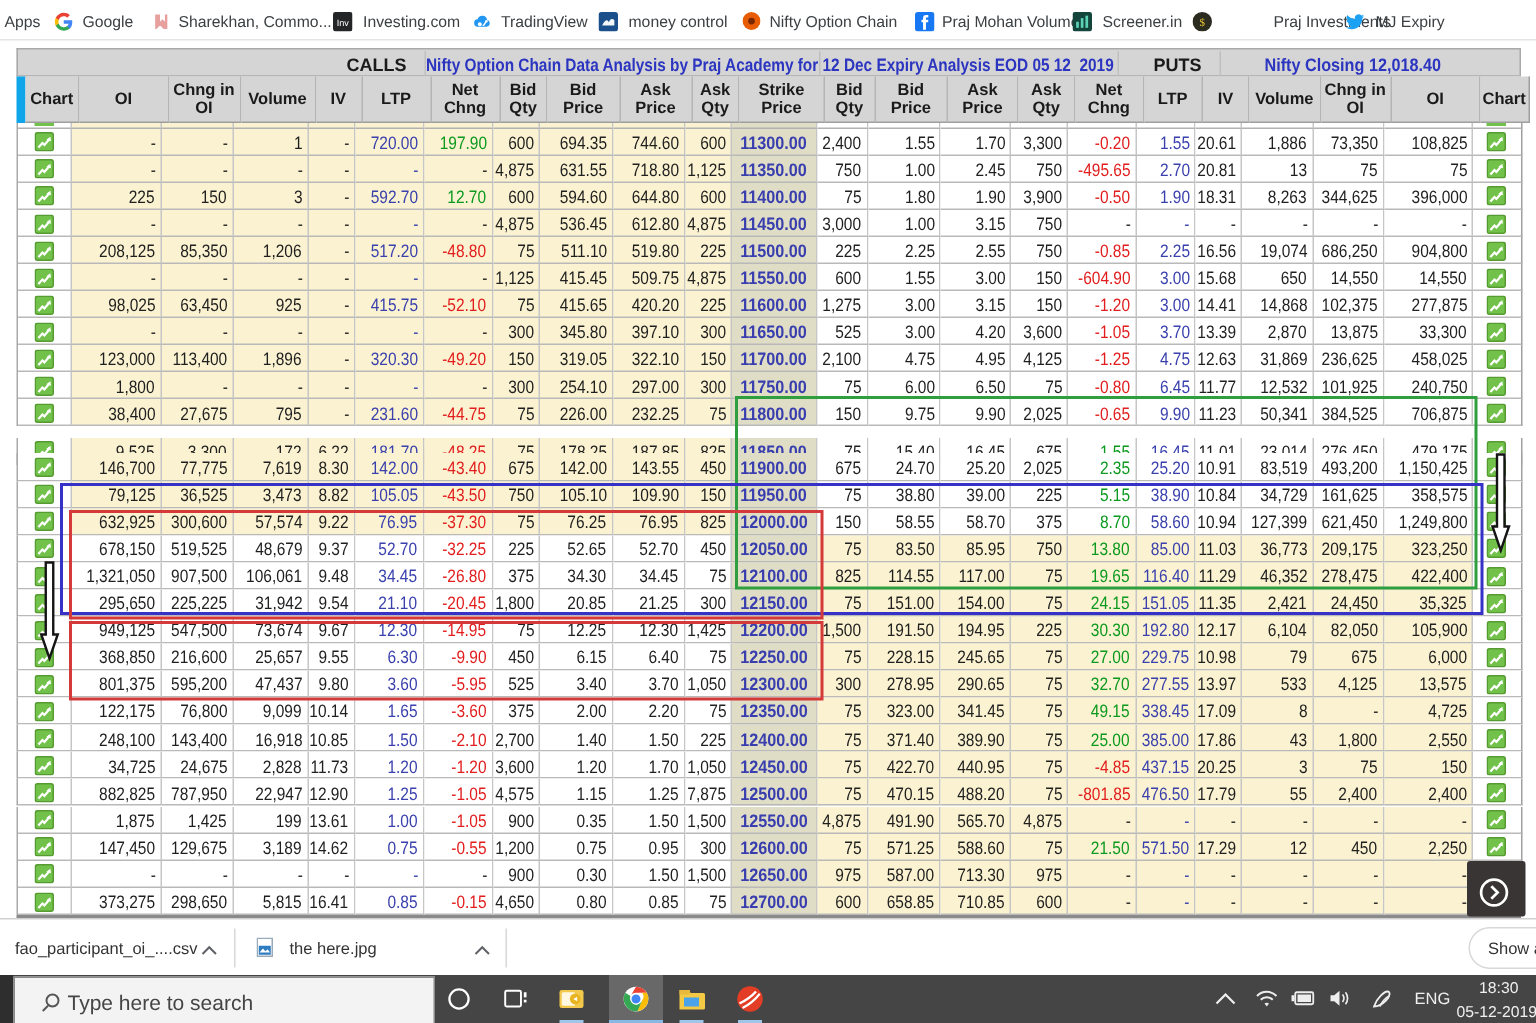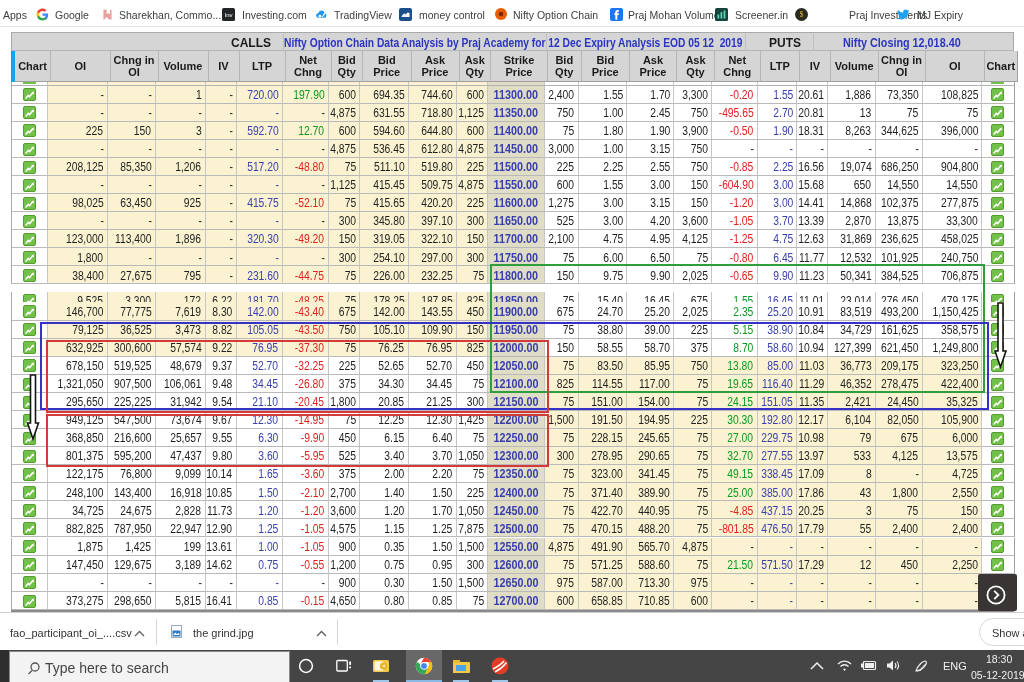--- a/index.html
+++ b/index.html
@@ -32,21 +32,21 @@
 .c19{width:47.5px}
 .c20{width:47px}
 .c21{width:59.5px}
 .c22{width:32.5px}
 
 #tbl i{flex:0 0 auto}
 #tbl{position:absolute;left:11px;top:31.5px;width:1004px}
 .band{position:absolute;left:0;top:0;width:1003px;height:19.5px;background:#d5d5d5;border:1px solid #a9a9a9;border-bottom:1px solid #b5b5b5}
 .band b{position:absolute;top:3px;font-size:12px;color:#1a1a1a;white-space:nowrap}
 .band .bl2{color:#2b35c0}
-#hdr{position:absolute;left:0;top:19.5px;display:flex;height:31px;border-left:4px solid #0ea5e9}
+#hdr{position:absolute;left:0;top:19.5px;display:flex;height:31px;border-left:6px solid #0ea5e9}
 .hc{background:#d5d5d5;display:flex;align-items:center;justify-content:center;text-align:center;font-weight:bold;font-size:11px;line-height:12.5px;color:#1a1a1a;border-right:1px solid #b5b5b5;border-bottom:1px solid #9f9f9f;height:100%}
 #slv{position:absolute;left:0;top:50.5px;display:flex;height:3.5px;border-left:1px solid #a9a9a9}
 #slv i{display:flex;justify-content:center;border-right:1px solid #c6c6c6;border-bottom:1px solid #b2b2b2;height:100%}
 .r{position:absolute;left:0;display:flex;height:18.08px;border-left:1px solid #a9a9a9}
 .r i{display:flex;align-items:center;justify-content:flex-end;padding-right:3px;padding-top:1.5px;font-size:12px;color:#1f1f1f;border-right:1px solid #c6c6c6;border-bottom:1px solid #b9b9b9;height:100%;white-space:nowrap;overflow:hidden}
 .r i s{text-decoration:none;display:inline-block;transform:scaleX(.86);transform-origin:100% 50%}
 .r .st s{transform-origin:50% 50%;transform:scaleX(.9)}
 .r .ch{justify-content:center;padding-right:0;background:#fff}
 .r .c22,#slv .c22,#hdr .c22{border-right-color:#a0a0a0}
 .y{background:#faf2d0}
@@ -2512,21 +2512,21 @@
   <span class="t" style="left:10px">fao_participant_oi_....csv</span>
   <svg style="position:absolute;left:134px;top:17px" width="11" height="7" viewBox="0 0 11 7">
         <path d="M1 6 L5.5 1.5 L10 6" fill="none" stroke="#5f6368" stroke-width="1.4"></path>
       </svg>
   <div class="sep" style="left:156px"></div>
   <svg style="position:absolute;left:171px;top:12px" width="11" height="13" viewBox="0 0 11 13">
         <rect x="0.5" y="0.5" width="10" height="12" fill="#fff" stroke="#9ab"></rect>
         <rect x="1.5" y="5.5" width="8" height="6" fill="#2f7cc0"></rect>
         <path d="M2 10l2.3-2.6 1.6 1.7 1.5-1.2L9 10z" fill="#fff"></path>
       </svg>
-  <span class="t" style="left:193px">the grind.jpg</span>
+  <span class="t" style="left:193px">the here.jpg</span>
   <svg style="position:absolute;left:316px;top:17px" width="11" height="7" viewBox="0 0 11 7">
         <path d="M1 6 L5.5 1.5 L10 6" fill="none" stroke="#5f6368" stroke-width="1.4"></path>
       </svg>
   <div class="sep" style="left:337px"></div>
   <div style="position:absolute;left:979px;top:5px;width:60px;height:28px;border:1px solid #d8d8d8;border-radius:15px"></div>
   <span class="t" style="left:992px">Show a</span>
 </div>
 
 <div id="tb">
   <div style="position:absolute;left:0;top:0;width:9px;height:32px;background:#2e2e2e"></div>

